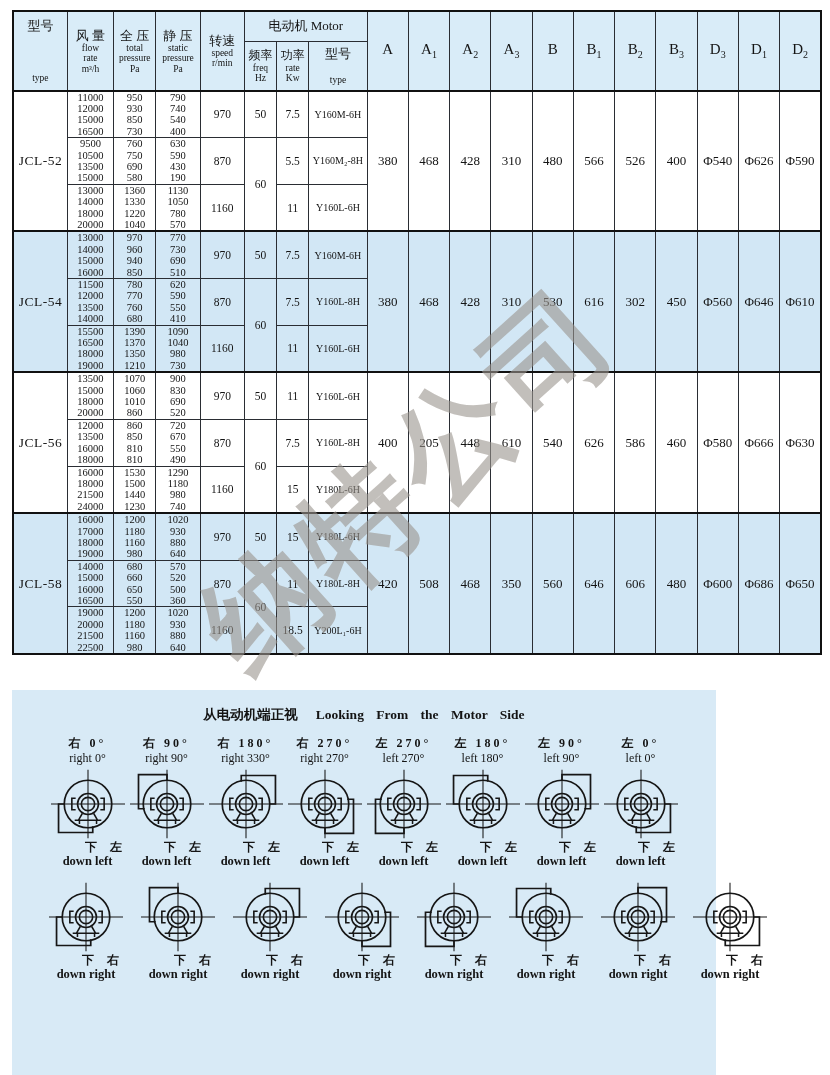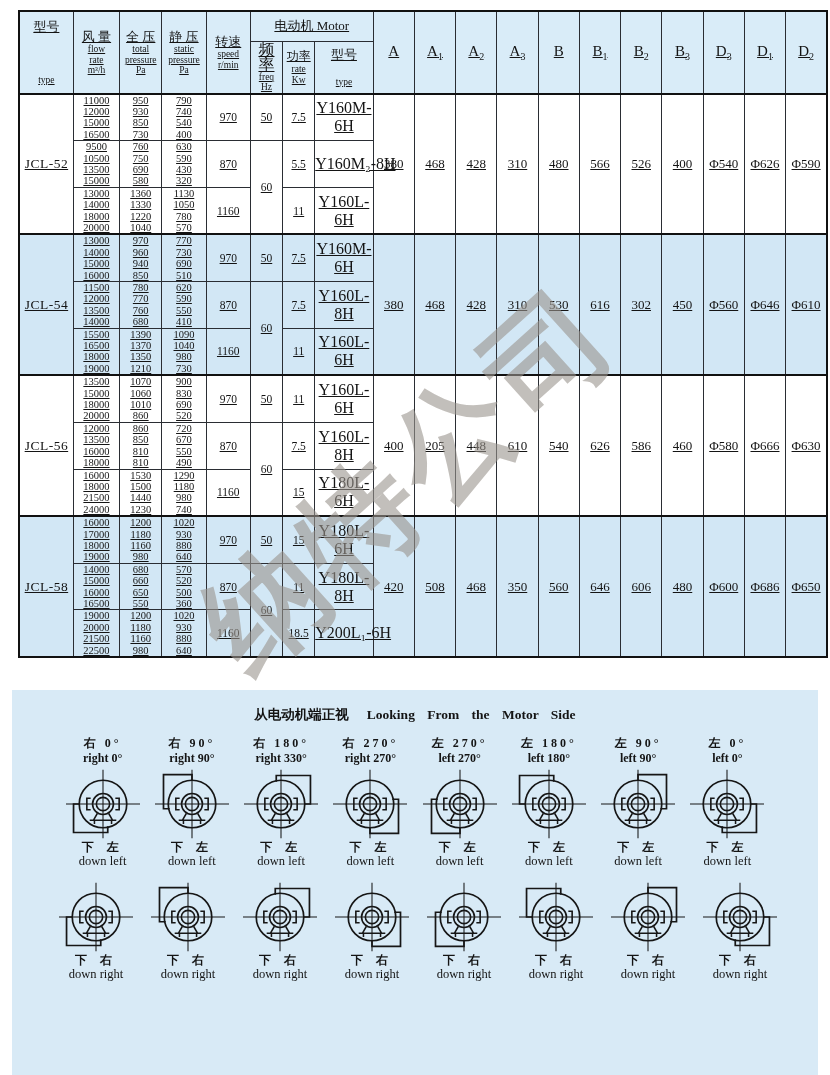--- a/index.html
+++ b/index.html
@@ -2,64 +2,64 @@
 <html><head>
 <meta charset="utf-8">
 <style>
   html,body{margin:0;padding:0;}
   body{
     width:830px;height:1075px;position:relative;overflow:hidden;
     background:#ffffff;color:#141414;
     font-family:"Liberation Serif","DejaVu Serif",serif;
   }
   
-  .table-wrap{position:absolute;left:18px;top:10px;width:728px;text-decoration:underline;}
+  .table-wrap{position:absolute;left:12px;top:10px;width:728px;}
   table.spec{border-collapse:collapse;table-layout:fixed;width:810px;border:2.5px solid #111;}
   table.spec th,table.spec td{
     border:1px solid #2a2d33;text-align:center;vertical-align:middle;
     padding:0;font-weight:normal;background:#fff;
   }
   thead th{background:#d9ecf8 !important;}
   tr.hrow1{height:30px;} tr.hrow2{height:47px;}
   thead tr.hrow2 th{border-top:1px solid #2a2d33;}
   table.spec thead{border-bottom:2px solid #111;}
   tr.bs td{border-top:2.2px solid #111;}
   tr.blue td{background:#d2e7f5;}
   tbody tr{height:45px;}
   .hflex{display:flex;flex-direction:column;justify-content:space-between;height:66px;padding:4px 0;}
   .hz{font-size:13px;line-height:15px;}
   .he{font-size:9.5px;line-height:10.5px;white-space:pre-line;}
   .motor-h{font-size:13px;}
   .dimh{font-size:15px;}
   .dimh sub{font-size:10px;}
   .st{white-space:pre-line;font-size:10.5px;line-height:11.4px;padding:2px 0;}
   .num{font-size:11.5px;}
-  .motor{font-size:16px;}
+  .motor{font-size:10px;}
   .dim{font-size:13px;}
   .type-cell{font-size:13.5px;letter-spacing:.5px;}
   
   .watermark{
     position:absolute;left:110px;top:400px;width:600px;text-align:center;
     font-size:118px;font-weight:bold;letter-spacing:8px;white-space:nowrap;
     color:#9b958e;opacity:.6;transform:rotate(-42deg);pointer-events:none;
     font-family:"Liberation Sans","DejaVu Sans",sans-serif;
   }
   
-  .panel{position:absolute;left:12px;top:690px;width:806px;height:385px;background:#d8eaf6;}
+  .panel{position:absolute;left:12px;top:690px;width:704px;height:385px;background:#d8eaf6;}
   .panel-title{text-align:center;margin-top:16px;font-size:13.5px;font-weight:bold;}
   .panel-title .pte{margin-left:18px;word-spacing:9px;}
-  .grid{display:grid;grid-template-columns:repeat(8,1fr);padding:0 46px;}
+  .grid{display:grid;grid-template-columns:repeat(8,1fr);padding:0 36px;}
   .grid.r1{margin-top:12px;}
   .grid.r2{margin-top:10px;gap:16px;}
   .fig-cell{text-align:center;}
   .or-zh{font-size:12px;font-weight:bold;letter-spacing:3px;line-height:15px;}
-  .or-en{font-size:12px;font-weight:bold;line-height:14px;}
+  .or-en{font-size:12px;font-weight:normal;line-height:14px;}
   svg.fan{width:76px;height:72px;display:block;margin:3px auto 0;}
-  .bl-zh{font-size:12px;font-weight:bold;letter-spacing:5px;line-height:14px;}
-  .bl-en{font-size:12.5px;font-weight:normal;line-height:14px;}
+  .bl-zh{font-size:12px;font-weight:bold;letter-spacing:5px;line-height:14px;text-align:right;}
+  .bl-en{font-size:12.5px;font-weight:bold;line-height:14px;}
 </style>
 </head>
 <body>
 
 <svg width="0" height="0" style="position:absolute" aria-hidden="true">
   <defs>
     <g id="g-scroll" fill="none" stroke="#161616" stroke-width="1.8">
       <circle cx="40" cy="37" r="25"></circle>
       <path d="M15 37 L9 37 L9 67 L45 67 L45 60.5"></path>
     </g>
@@ -135,21 +135,21 @@
   <th rowspan="2" class="dimh"><span>B</span><sub></sub></th>
   <th rowspan="2" class="dimh"><span>B</span><sub>1</sub></th>
   <th rowspan="2" class="dimh"><span>B</span><sub>2</sub></th>
   <th rowspan="2" class="dimh"><span>B</span><sub>3</sub></th>
   <th rowspan="2" class="dimh"><span>D</span><sub>3</sub></th>
   <th rowspan="2" class="dimh"><span>D</span><sub>1</sub></th>
   <th rowspan="2" class="dimh"><span>D</span><sub>2</sub></th>
 </tr>
 <tr class="hrow2">
   <th>
-            <div class="hz" style="font-size:16px">频率</div>
+            <div class="hz" style="font-size:12px">频率</div>
             <div class="he">freq
 Hz</div>
           </th>
   <th>
             <div class="hz" style="font-size:12px">功率</div>
             <div class="he">rate
 Kw</div>
           </th>
   <th>
             <div class="hflex" style="height:40px">
@@ -196,21 +196,21 @@
 10500
 13500
 15000</td>
   <td class="st">760
 750
 690
 580</td>
   <td class="st">630
 590
 430
-320</td>
+190</td>
   <td class="num">870</td>
   <td class="num" rowspan="2">60</td>
   <td class="num">5.5</td>
   <td class="motor">Y160M₂-8H</td>
 </tr>
 <tr>
   <td class="st">13000
 14000
 18000
 20000</td>

